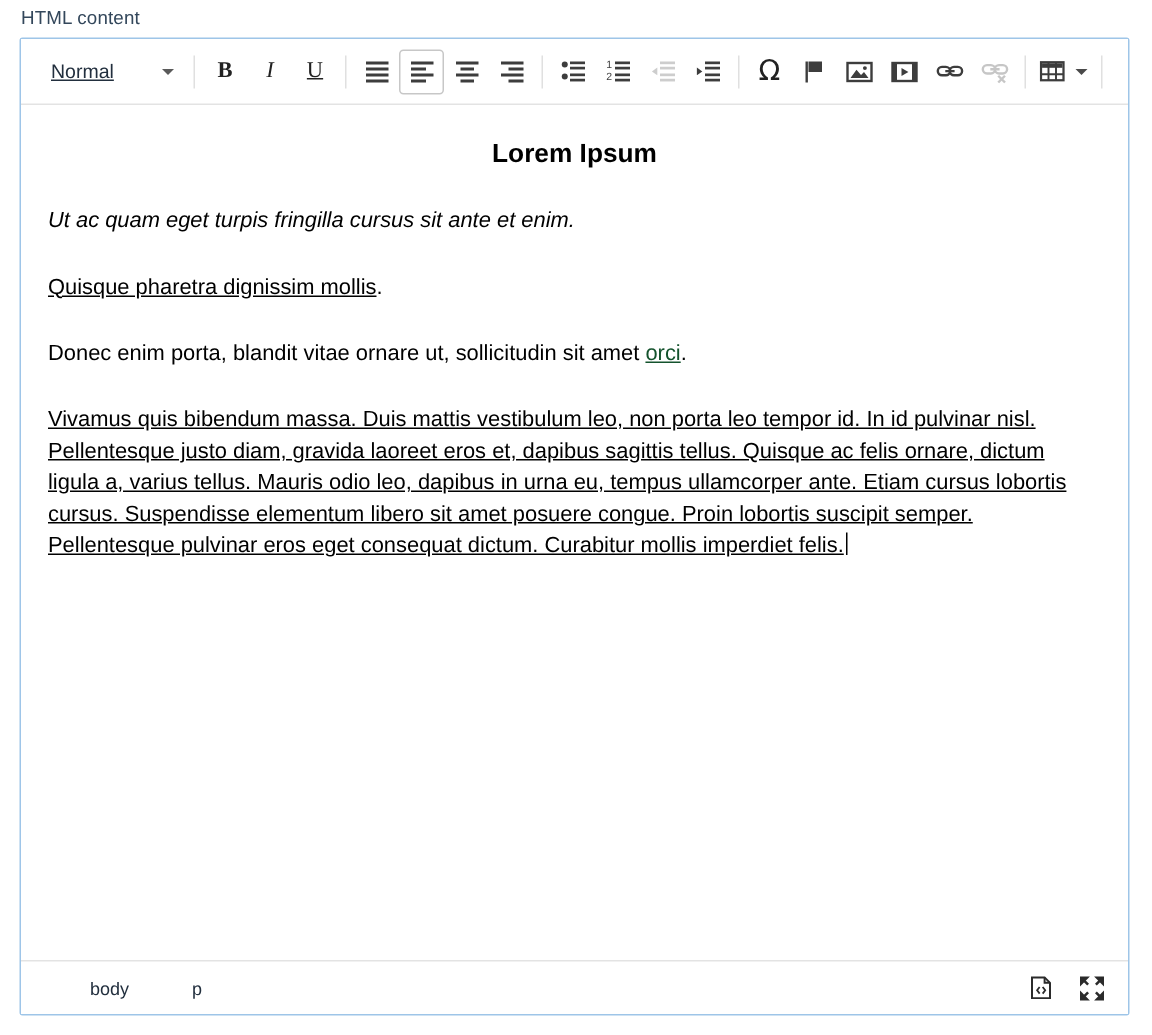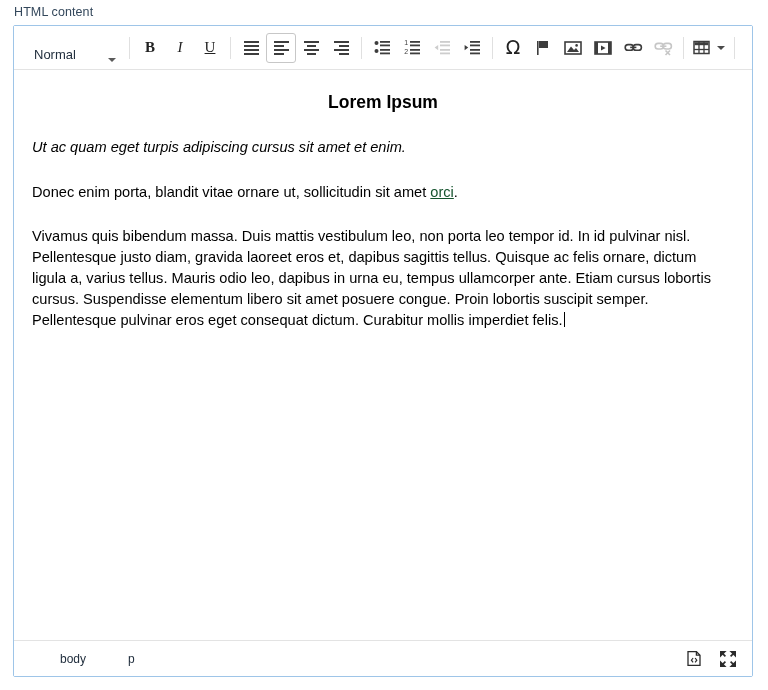--- a/index.html
+++ b/index.html
@@ -51,29 +51,30 @@
     border-bottom: 1px solid #e3e3e3;
     display: flex;
     align-items: center;
     padding: 0 4px;
     background: #ffffff;
     box-sizing: border-box;
   }
 
   .fmt-select {
     display: flex;
-    align-items: flex-end;
+    align-items: center;
     height: 28px;
     min-width: 86px;
     padding: 0 4px 0 10px;
     margin-left: 6px;
     cursor: pointer;
     color: #222f3e;
     font-size: 13px;
     border-radius: 3px;
+    text-decoration: underline;
   }
   .fmt-select .fmt-label { flex: 1; }
   .fmt-caret {
     width: 0; height: 0;
     border-left: 4px solid transparent;
     border-right: 4px solid transparent;
     border-top: 4px solid #5a5a5a;
     margin-left: 14px;
     margin-right: 4px;
   }
@@ -199,20 +200,21 @@
   }
   .figcaption {
     margin-top: 9px;
     font-size: 14.6px;
     color: #000;
   }
 
   .body-para {
     margin-top: 12px;
     text-align: left;
+    text-decoration: underline;
   }
   .caret {
     display: inline-block;
     width: 1px;
     height: 15px;
     background: #000;
     vertical-align: -2px;
     margin-left: 1px;
   }
 
@@ -427,22 +429,23 @@
       </div>
 
       <div class="tb-sep"></div>
     </div>
 
     <div class="content">
 
       <h2 class="doc-title">Lorem Ipsum</h2>
 
 
-      <p class="italic">Ut ac quam eget turpis adipiscing cursus sit amet et enim.</p>
-
+      <p class="italic">Ut ac quam eget turpis fringilla cursus sit ante et enim.</p>
+
+      <p class="underline-line"><span class="u">Quisque pharetra dignissim mollis</span><span>.</span></p>
 
 
       <p><span>Donec enim porta, blandit vitae ornare ut, sollicitudin sit amet </span><a href="#">orci</a><span>.</span></p>
 
 
       <p class="body-para"><span>Vivamus quis bibendum massa. Duis mattis vestibulum leo, non porta leo tempor id. In id pulvinar nisl. Pellentesque justo diam, gravida laoreet eros et, dapibus sagittis tellus. Quisque ac felis ornare, dictum ligula a, varius tellus. Mauris odio leo, dapibus in urna eu, tempus ullamcorper ante. Etiam cursus lobortis cursus. Suspendisse elementum libero sit amet posuere congue. Proin lobortis suscipit semper. Pellentesque pulvinar eros eget consequat dictum. Curabitur mollis imperdiet felis.</span><span class="caret"></span></p>
     </div>
 
     <div class="statusbar">
       <div class="crumbs">

